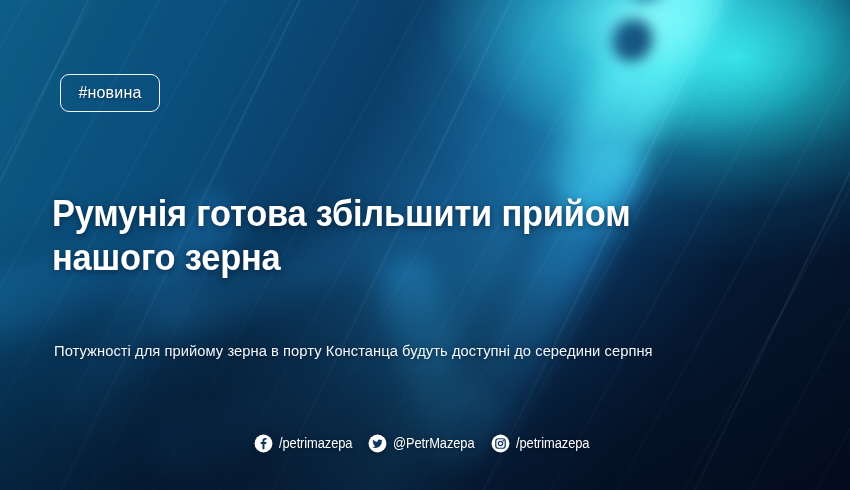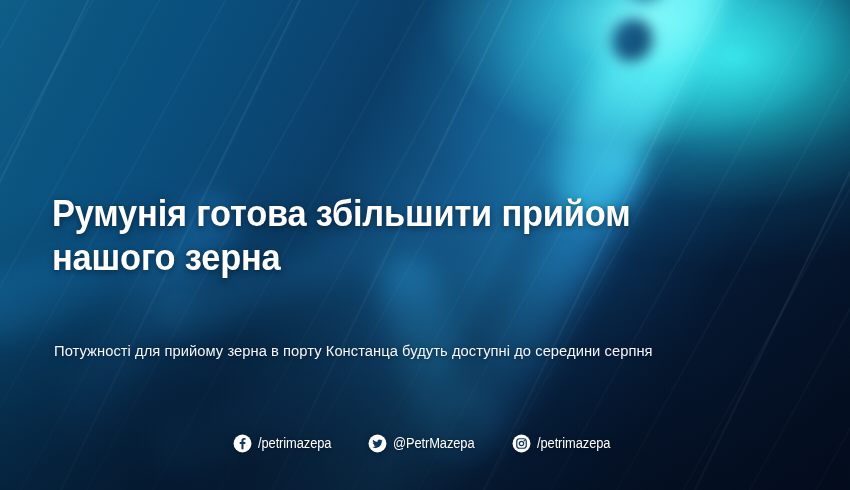--- a/index.html
+++ b/index.html
@@ -168,21 +168,21 @@
     letter-spacing:.05px;
     transform:scaleX(.95);
     transform-origin:left center;
     text-shadow:0 1px 5px rgba(0,12,30,.55);
     font-family:"Liberation Sans", sans-serif;
   }
 
   .social{
     position:absolute;left:0;right:0;top:434px;
     display:flex;align-items:center;justify-content:center;
-    gap:30px;
+    gap:9px;
   }
   .social-item{display:flex;align-items:center;gap:6px;}
   .social-ico{
     width:19px;height:19px;flex:0 0 19px;
     display:block;
     filter:drop-shadow(0 1px 3px rgba(0,10,25,.5));
   }
   .social-label{
     color:#ffffff;
     font-size:14px;
@@ -215,20 +215,23 @@
     <div class="shape s5"></div>
     <div class="shape s6"></div>
   </div>
   <div class="bg bg-band"></div>
   <div class="bg bg-streaks"></div>
   <div class="bg bg-streaks2"></div>
   <div class="bg bg-vignette"></div>
 
   <div class="content">
 
+    <div class="tag">
+      <span>#новина</span>
+    </div>
 
     <div class="headline">Румунія готова збільшити прийом нашого зерна</div>
 
     <div class="subtitle">Потужності для прийому зерна в порту Констанца будуть доступні до середини серпня</div>
 
     <div class="social">
 
       <div class="social-item">
         <svg class="social-ico" viewBox="0 0 24 24">
           <circle cx="12" cy="12" r="11.3" fill="#ffffff"></circle>

